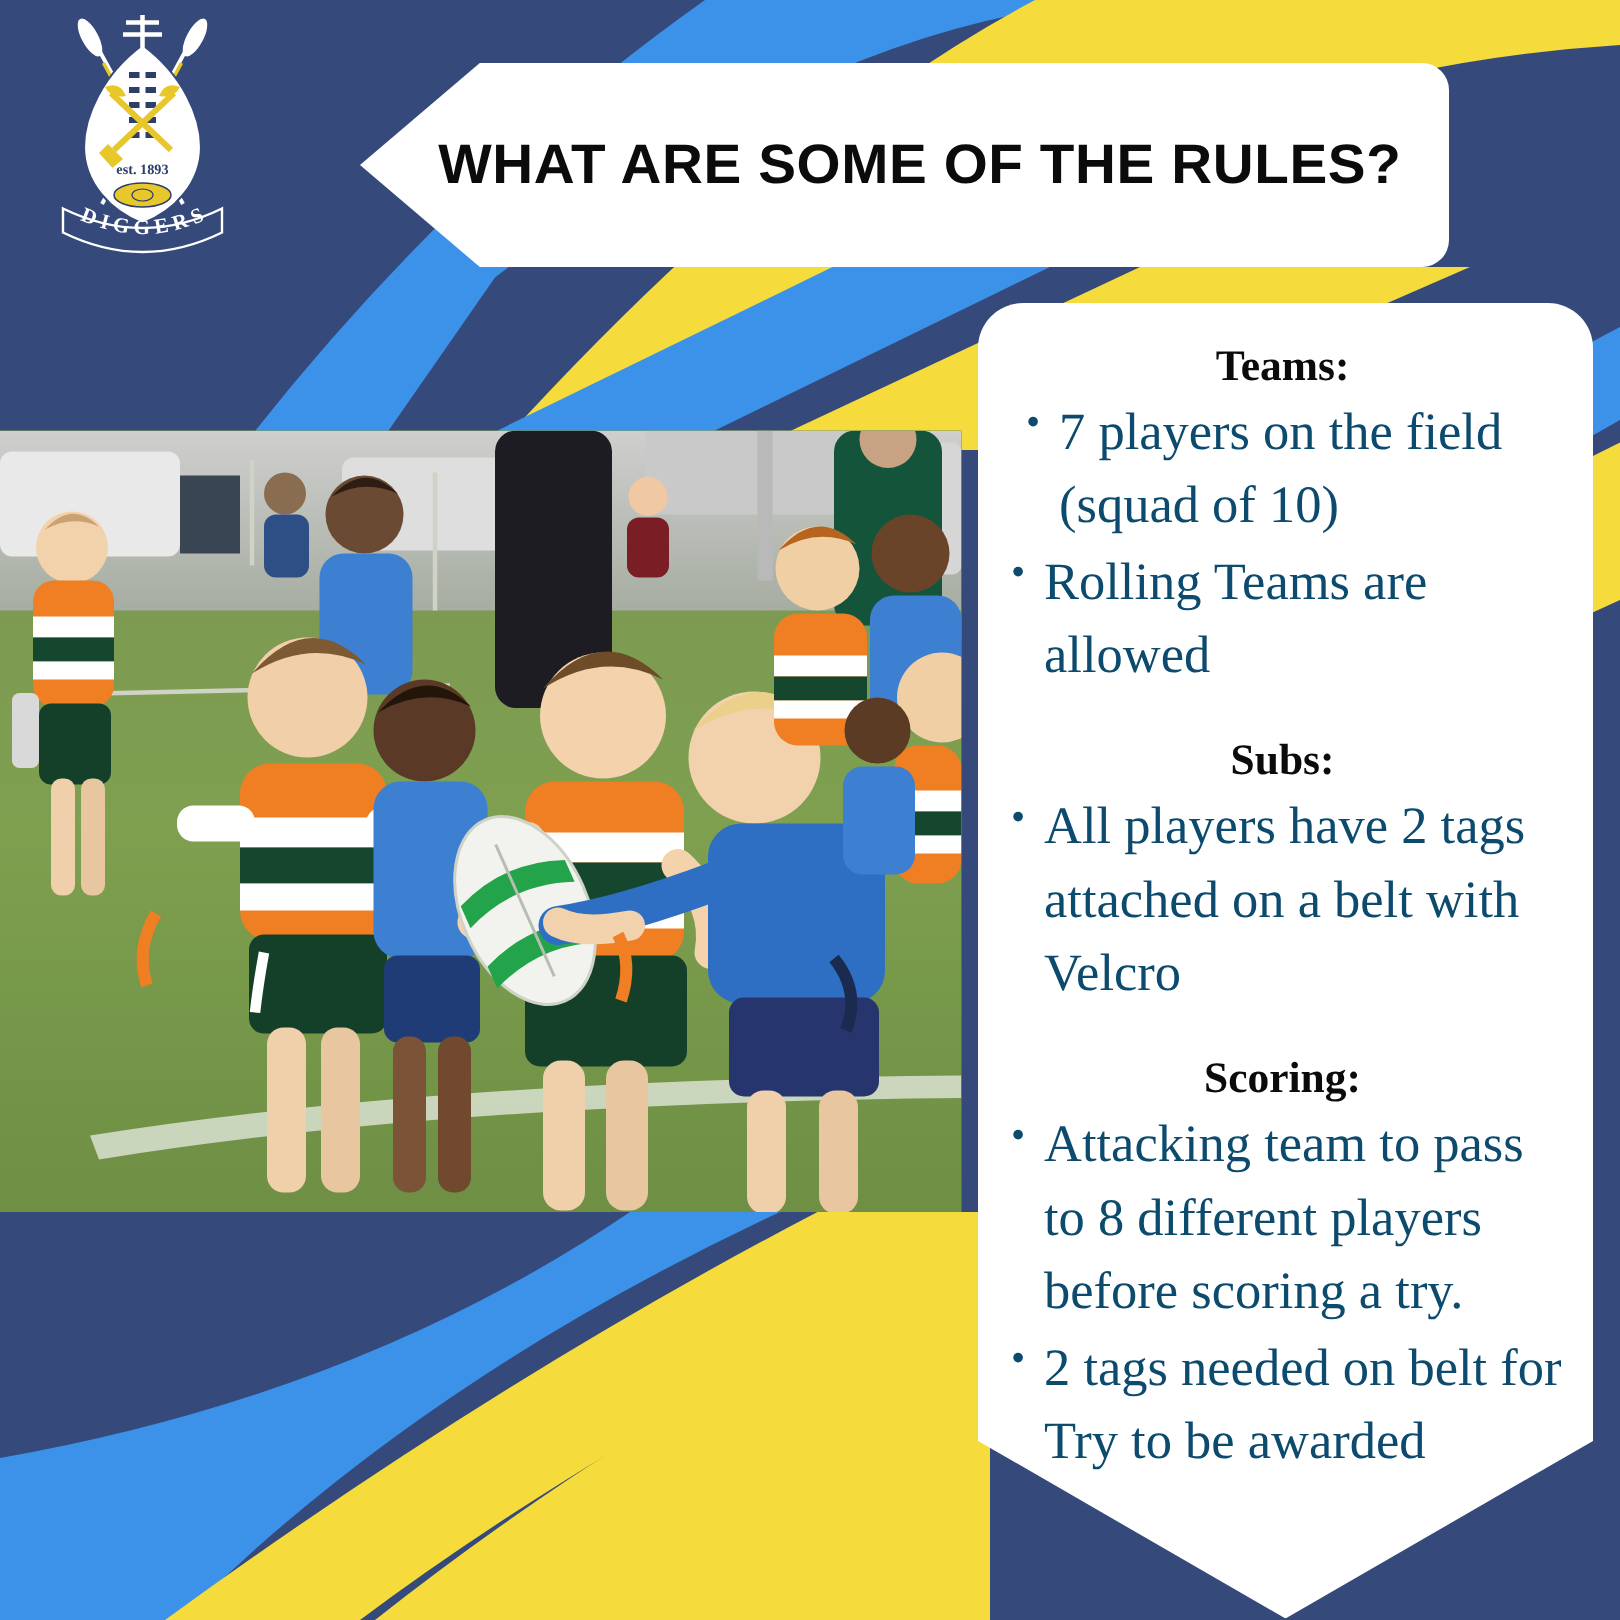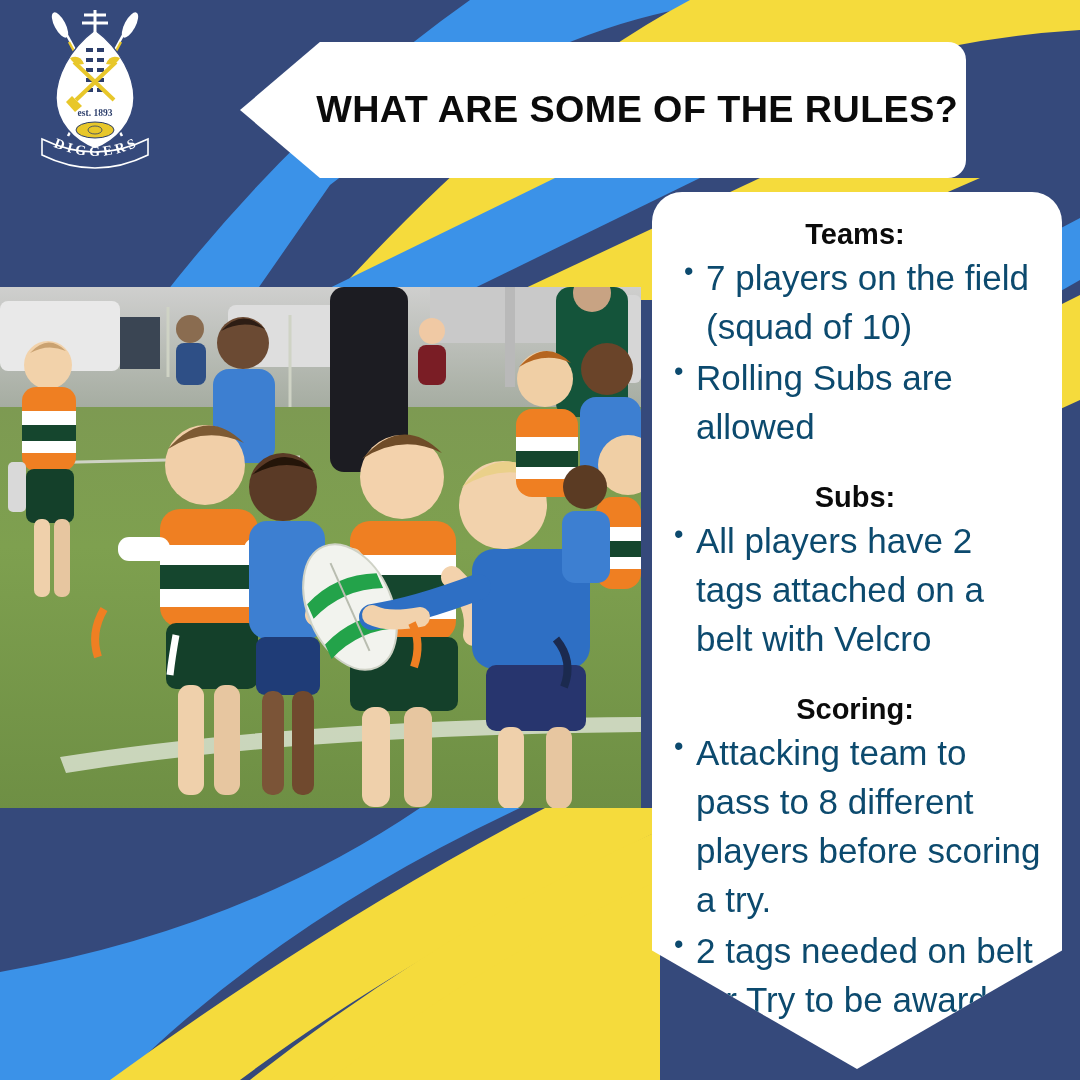--- a/index.html
+++ b/index.html
@@ -17,21 +17,21 @@
 
   
   .logo { position:absolute; left:36px; top:8px; width:118px; height:165px; }
 
   
   .title-banner {
     position:absolute; left:240px; top:42px; width:726px; height:136px;
     background:#FFFFFF;
     clip-path: polygon(11% 0%, 100% 0%, 100% 100%, 11% 100%, 0% 50%);
     border-radius:18px;
-    display:flex; align-items:center; justify-content:flex-end;
+    display:flex; align-items:center; justify-content:flex-start;
   }
   .title-banner .title-text {
     text-align:center;
     color:#0B0B0B;
     font-size:37px;
     font-weight:bold;
     letter-spacing:0.4px;
     line-height:1.28;
     padding-left:58px; padding-right:14px;
     text-transform:uppercase;
@@ -41,24 +41,25 @@
 
   
   .photo {
     position:absolute; left:0px; top:287px; width:641px; height:521px;
     overflow:hidden; background:#6d8b3f;
   }
   .photo svg { display:block; width:641px; height:521px; }
 
   
   .rules-card {
-    position:absolute; left:652px; top:192px; width:410px; height:877px;
+    position:absolute; left:652px; top:202px; width:410px; height:877px;
     background:#FFFFFF;
     border-radius:30px 30px 0 0;
     clip-path: polygon(0% 0%, 100% 0%, 100% 86.5%, 50% 100%, 0% 86.5%);
+    font-family: Liberation Serif, serif;
   }
   .rules-inner { padding:26px 14px 0 10px; }
   .sec-head {
     text-align:center;
     font-size:29px;
     font-weight:bold;
     color:#0B0B0B;
     margin-bottom:2px;
   }
   .bullets { list-style:none; }
@@ -328,21 +329,21 @@
     </svg>
   </div>
 
   <div class="rules-card">
     <div class="rules-inner">
 
       <div class="sec first-sec">
         <div class="sec-head">Teams:</div>
         <ul class="bullets">
           <li>7 players on the field (squad of 10)</li>
-          <li>Rolling Subs are allowed</li>
+          <li>Rolling Teams are allowed</li>
         </ul>
       </div>
 
       <div class="sec">
         <div class="sec-head">Subs:</div>
         <ul class="bullets">
           <li>All players have 2 tags attached on a belt with Velcro</li>
         </ul>
       </div>
 

